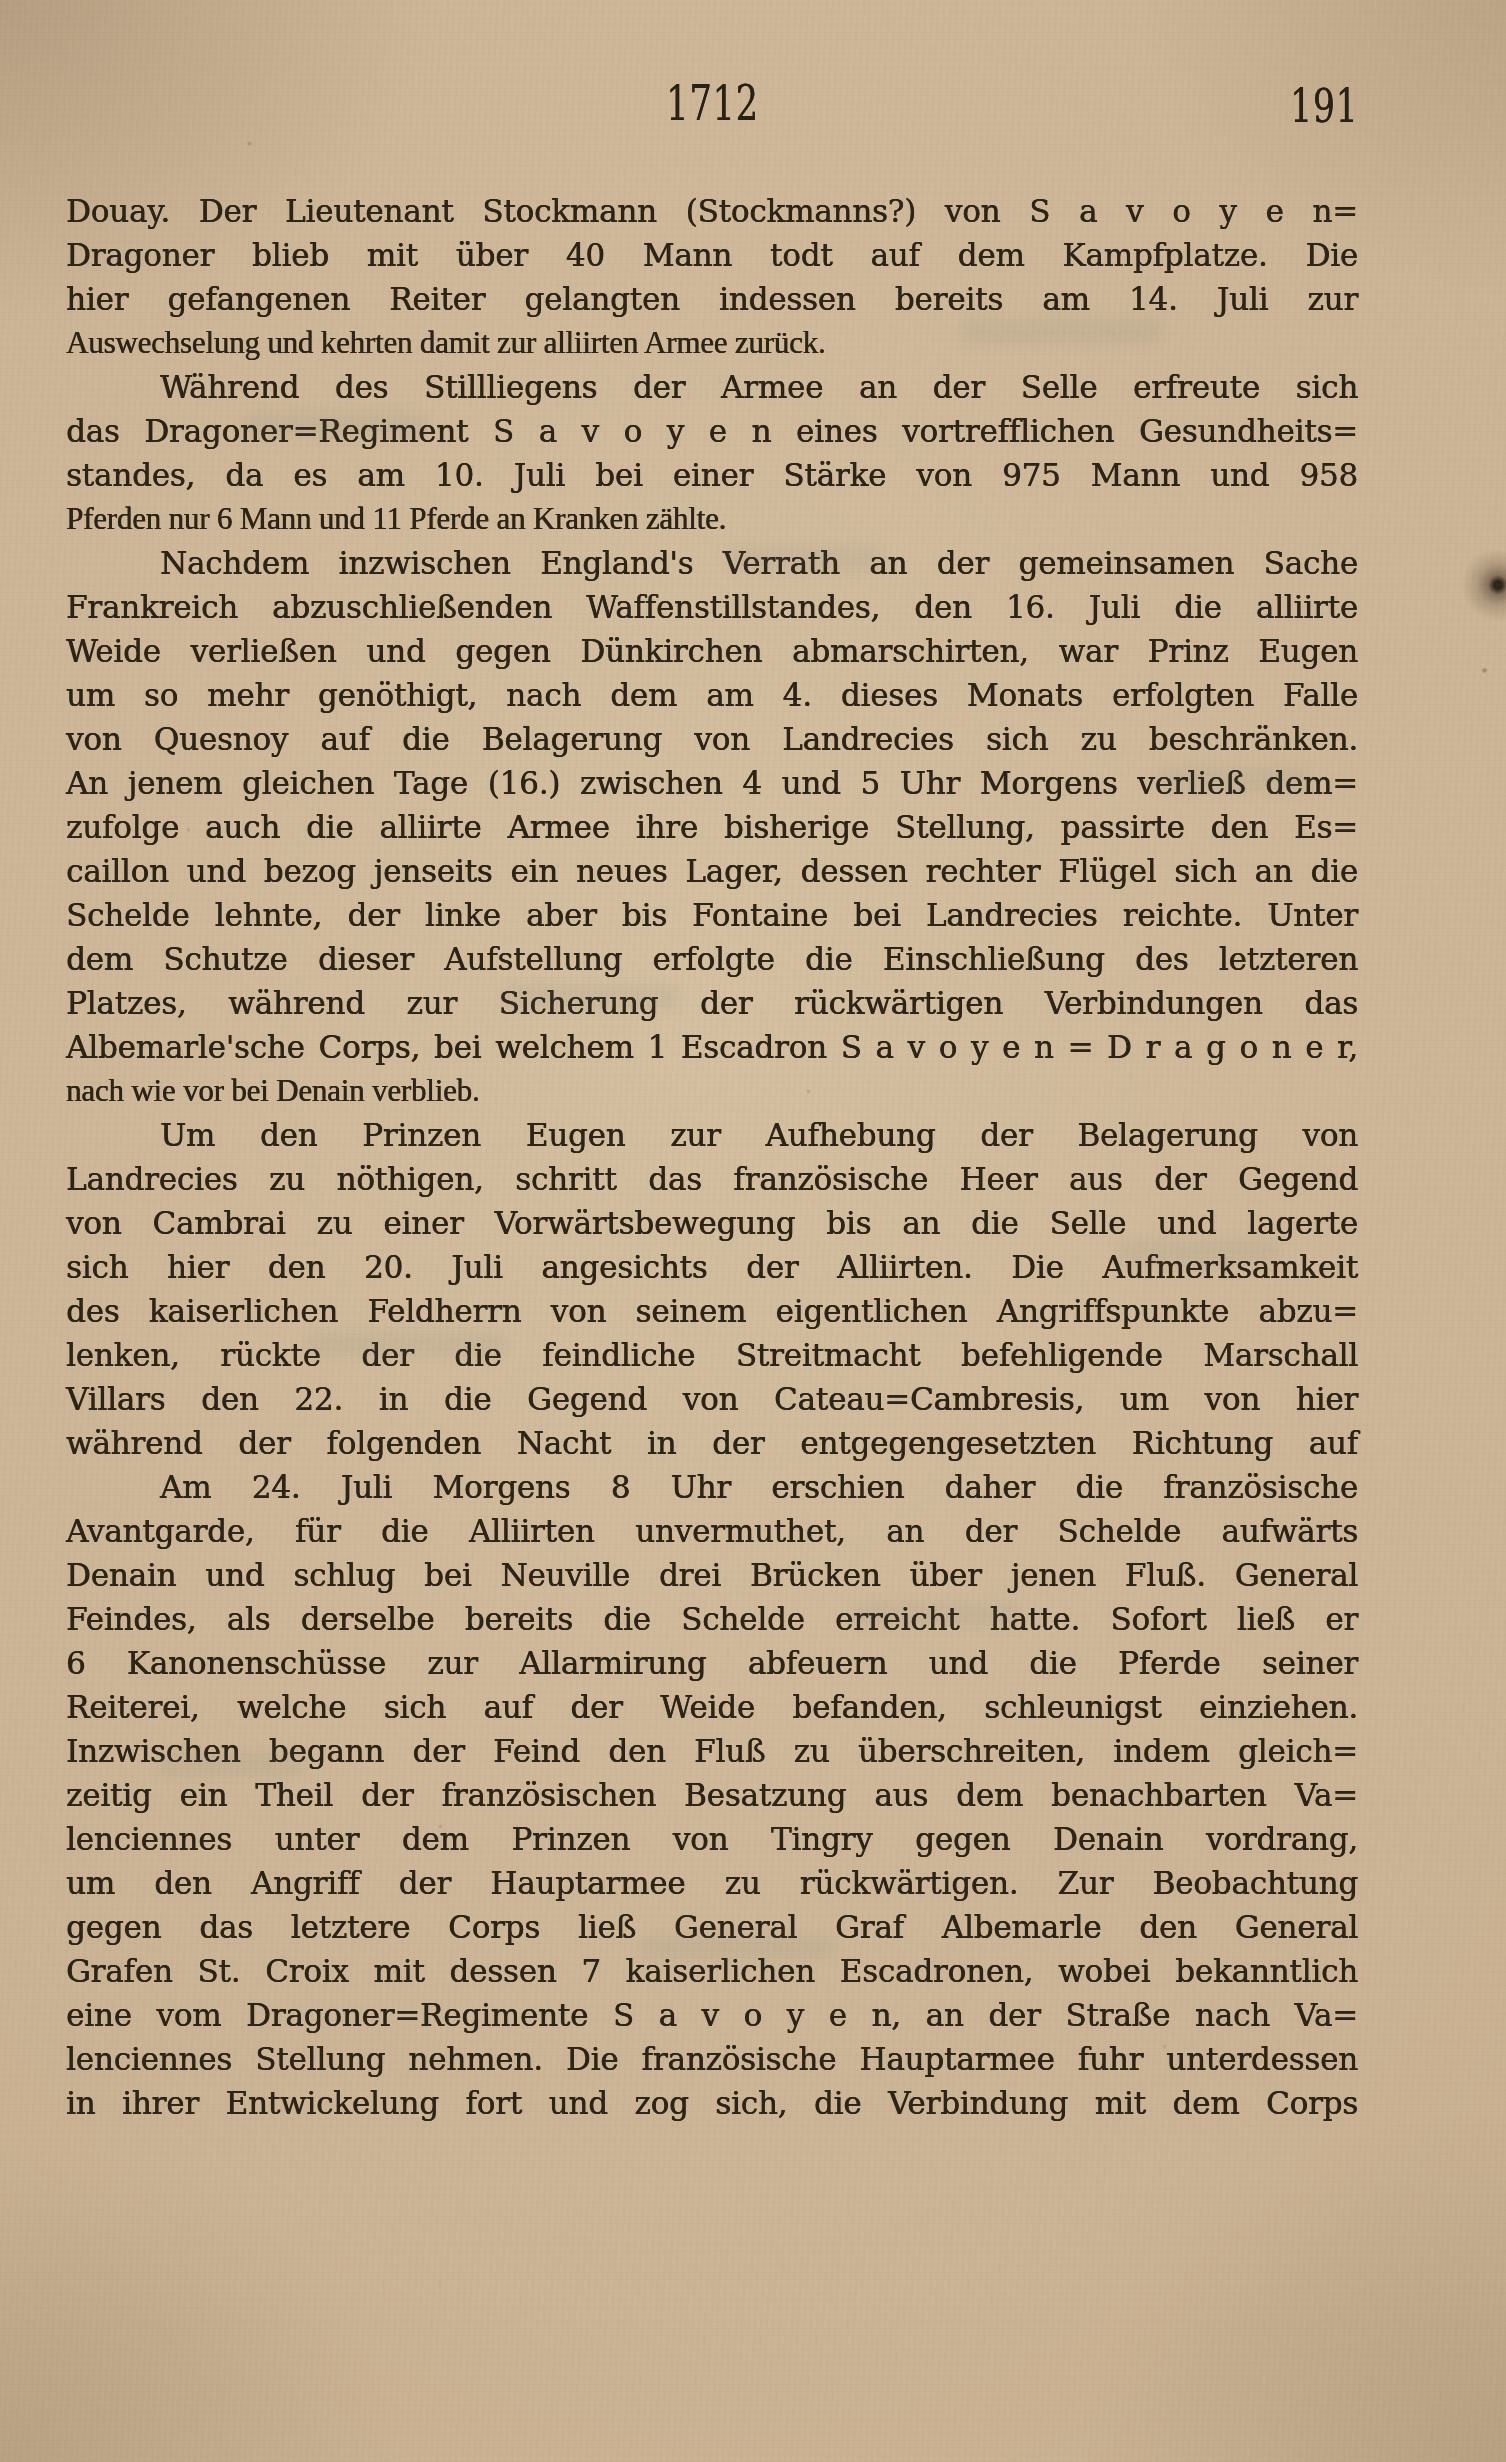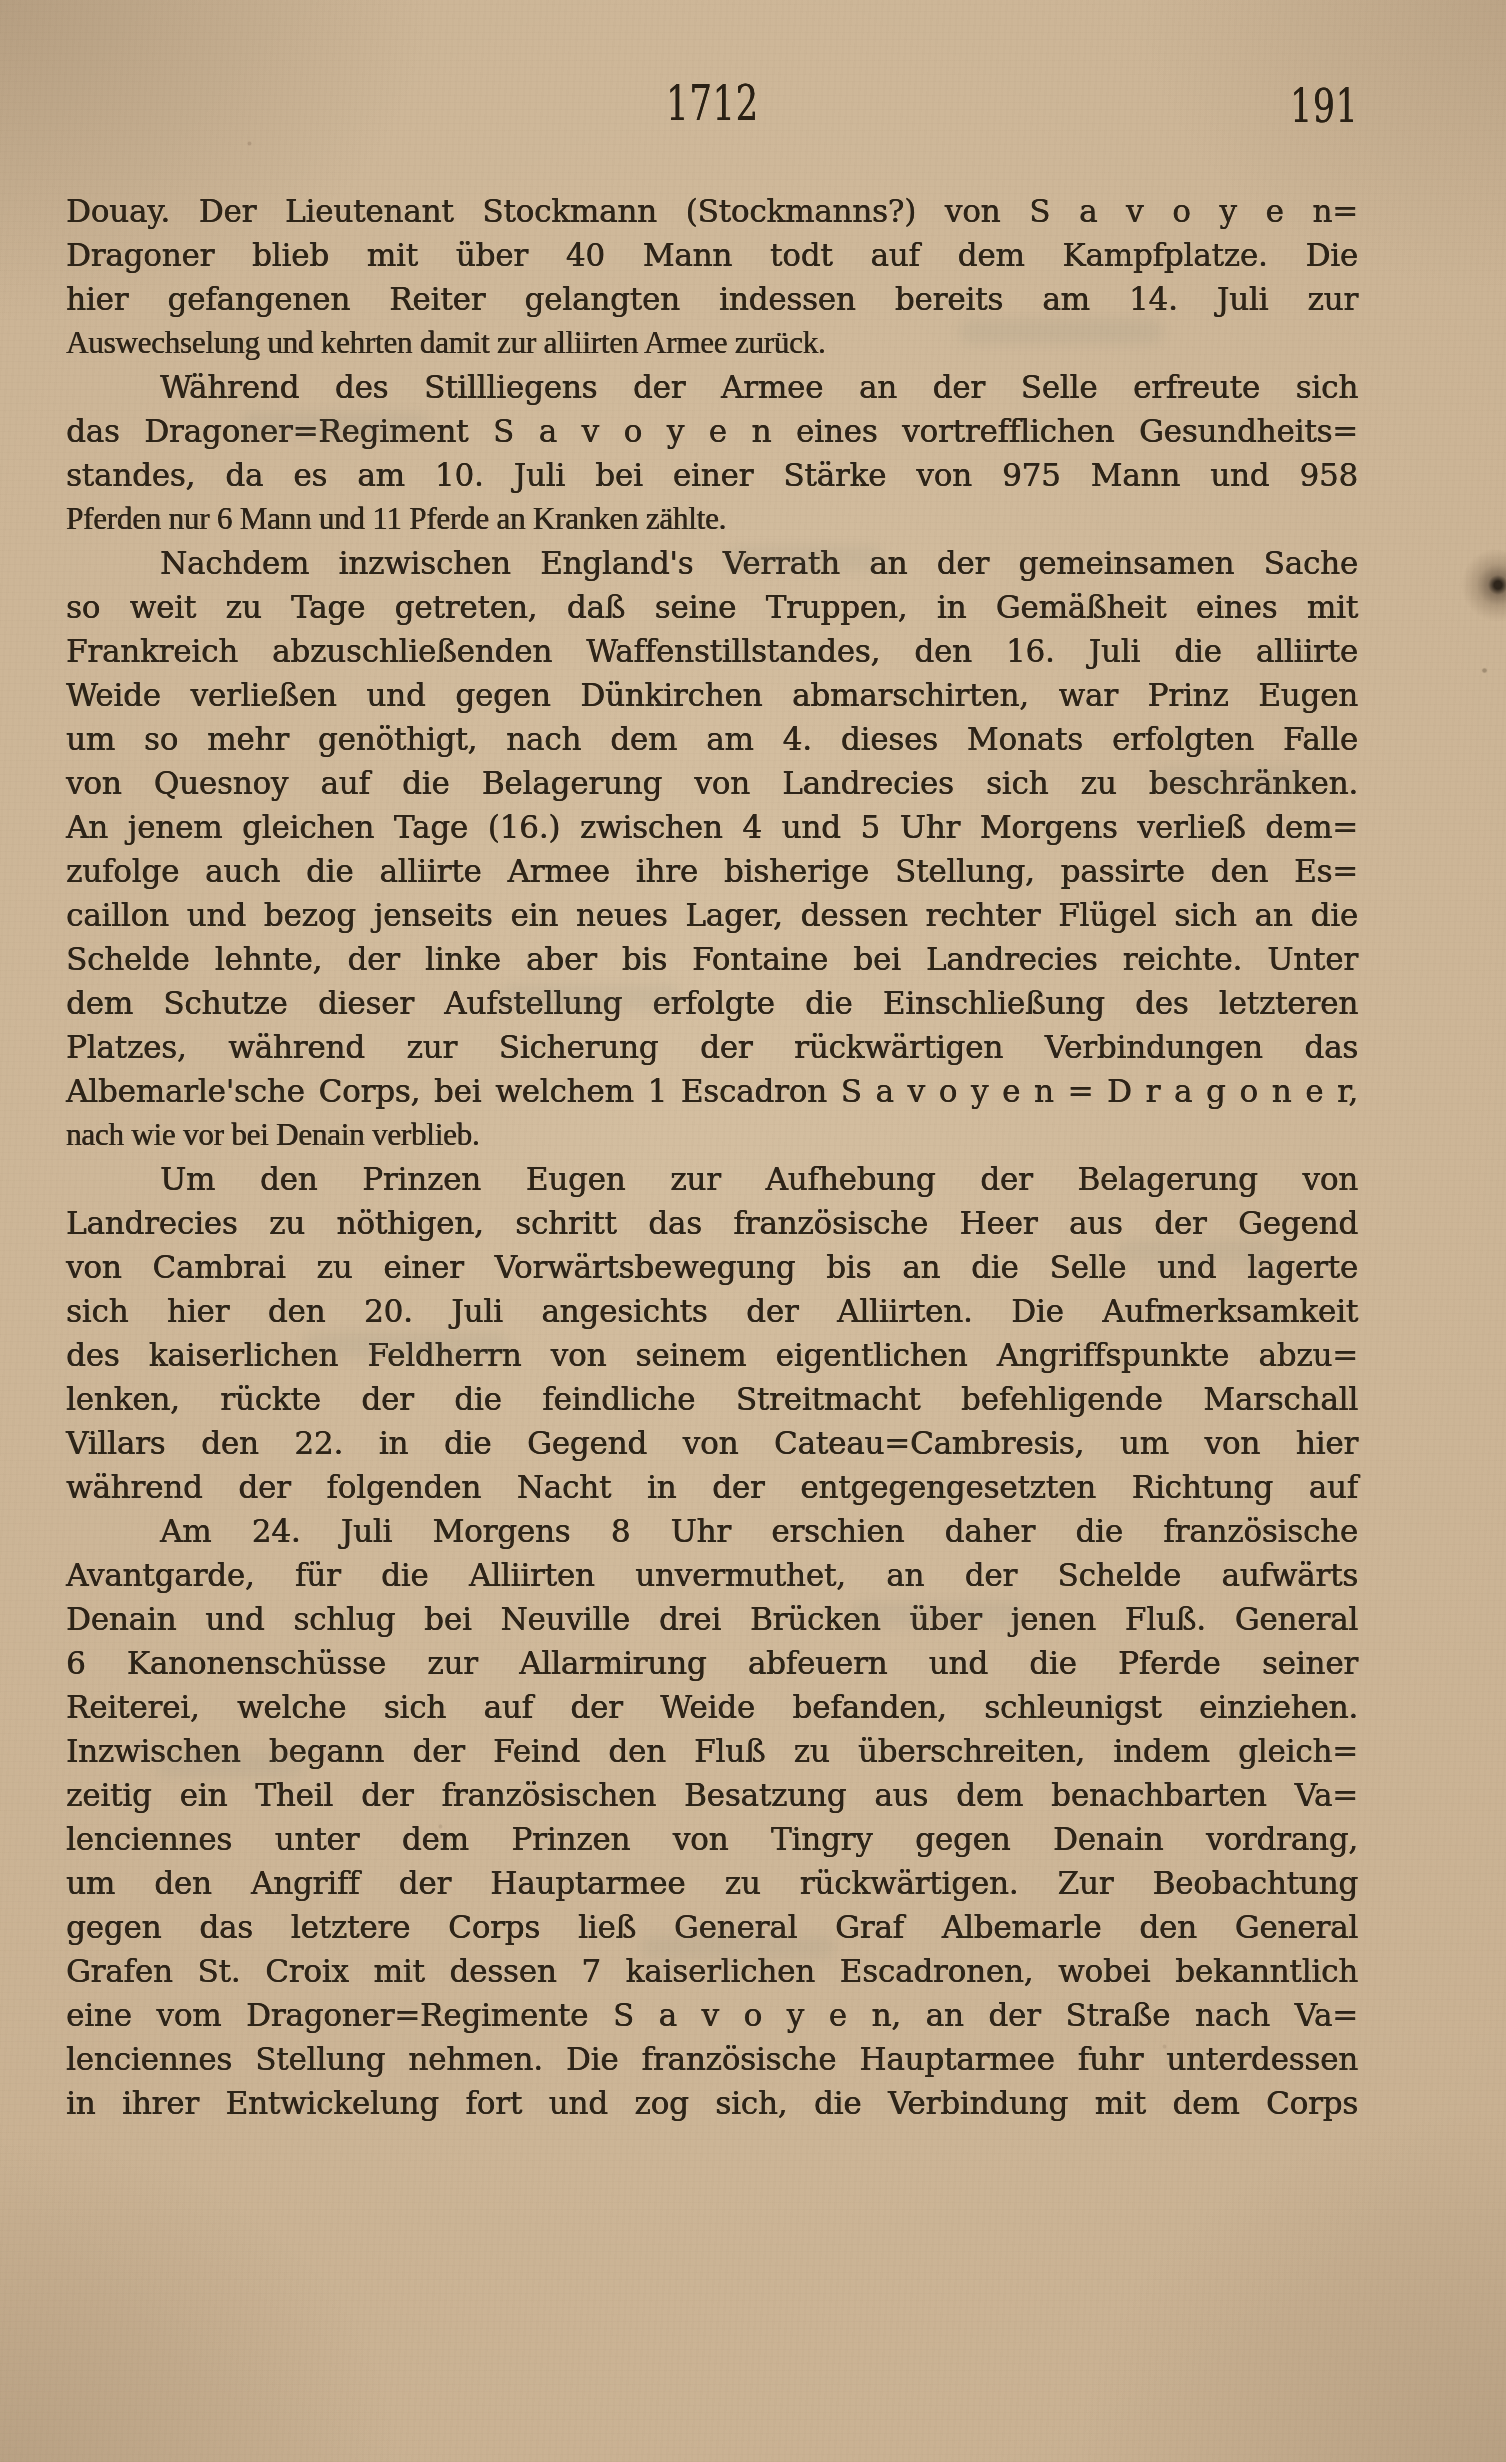--- a/index.html
+++ b/index.html
@@ -101,21 +101,20 @@
   <div class="textblock">
       <div class="line">Douay. Der Lieutenant Stockmann (Stockmanns?) von S a v o y e n=</div>
       <div class="line">Dragoner blieb mit über 40 Mann todt auf dem Kampfplatze. Die</div>
       <div class="line">hier gefangenen Reiter gelangten indessen bereits am 14. Juli zur</div>
       <div class="line end">Auswechselung und kehrten damit zur alliirten Armee zurück.</div>
       <div class="line indent">Während des Stillliegens der Armee an der Selle erfreute sich</div>
       <div class="line">das Dragoner=Regiment S a v o y e n eines vortrefflichen Gesundheits=</div>
       <div class="line">standes, da es am 10. Juli bei einer Stärke von 975 Mann und 958</div>
       <div class="line end">Pferden nur 6 Mann und 11 Pferde an Kranken zählte.</div>
       <div class="line indent">Nachdem inzwischen England's Verrath an der gemeinsamen Sache</div>
-      <div class="line">so weit zu Tage getreten, daß seine Truppen, in Gemäßheit eines mit</div>
       <div class="line">Frankreich abzuschließenden Waffenstillstandes, den 16. Juli die alliirte</div>
       <div class="line">Weide verließen und gegen Dünkirchen abmarschirten, war Prinz Eugen</div>
       <div class="line">um so mehr genöthigt, nach dem am 4. dieses Monats erfolgten Falle</div>
       <div class="line">von Quesnoy auf die Belagerung von Landrecies sich zu beschränken.</div>
       <div class="line">An jenem gleichen Tage (16.) zwischen 4 und 5 Uhr Morgens verließ dem=</div>
       <div class="line">zufolge auch die alliirte Armee ihre bisherige Stellung, passirte den Es=</div>
       <div class="line">caillon und bezog jenseits ein neues Lager, dessen rechter Flügel sich an die</div>
       <div class="line">Schelde lehnte, der linke aber bis Fontaine bei Landrecies reichte. Unter</div>
       <div class="line">dem Schutze dieser Aufstellung erfolgte die Einschließung des letzteren</div>
       <div class="line">Platzes, während zur Sicherung der rückwärtigen Verbindungen das</div>
@@ -125,20 +124,21 @@
       <div class="line">Landrecies zu nöthigen, schritt das französische Heer aus der Gegend</div>
       <div class="line">von Cambrai zu einer Vorwärtsbewegung bis an die Selle und lagerte</div>
       <div class="line">sich hier den 20. Juli angesichts der Alliirten. Die Aufmerksamkeit</div>
       <div class="line">des kaiserlichen Feldherrn von seinem eigentlichen Angriffspunkte abzu=</div>
       <div class="line">lenken, rückte der die feindliche Streitmacht befehligende Marschall</div>
       <div class="line">Villars den 22. in die Gegend von Cateau=Cambresis, um von hier</div>
       <div class="line">während der folgenden Nacht in der entgegengesetzten Richtung auf</div>
       <div class="line indent">Am 24. Juli Morgens 8 Uhr erschien daher die französische</div>
       <div class="line">Avantgarde, für die Alliirten unvermuthet, an der Schelde aufwärts</div>
       <div class="line">Denain und schlug bei Neuville drei Brücken über jenen Fluß. General</div>
+      <div class="line">Feindes, als derselbe bereits die Schelde erreicht hatte. Sofort ließ er</div>
       <div class="line">6 Kanonenschüsse zur Allarmirung abfeuern und die Pferde seiner</div>
       <div class="line">Reiterei, welche sich auf der Weide befanden, schleunigst einziehen.</div>
       <div class="line">Inzwischen begann der Feind den Fluß zu überschreiten, indem gleich=</div>
       <div class="line">zeitig ein Theil der französischen Besatzung aus dem benachbarten Va=</div>
       <div class="line">lenciennes unter dem Prinzen von Tingry gegen Denain vordrang,</div>
       <div class="line">um den Angriff der Hauptarmee zu rückwärtigen. Zur Beobachtung</div>
       <div class="line">gegen das letztere Corps ließ General Graf Albemarle den General</div>
       <div class="line">Grafen St. Croix mit dessen 7 kaiserlichen Escadronen, wobei bekanntlich</div>
       <div class="line">eine vom Dragoner=Regimente S a v o y e n, an der Straße nach Va=</div>
       <div class="line">lenciennes Stellung nehmen. Die französische Hauptarmee fuhr unterdessen</div>

